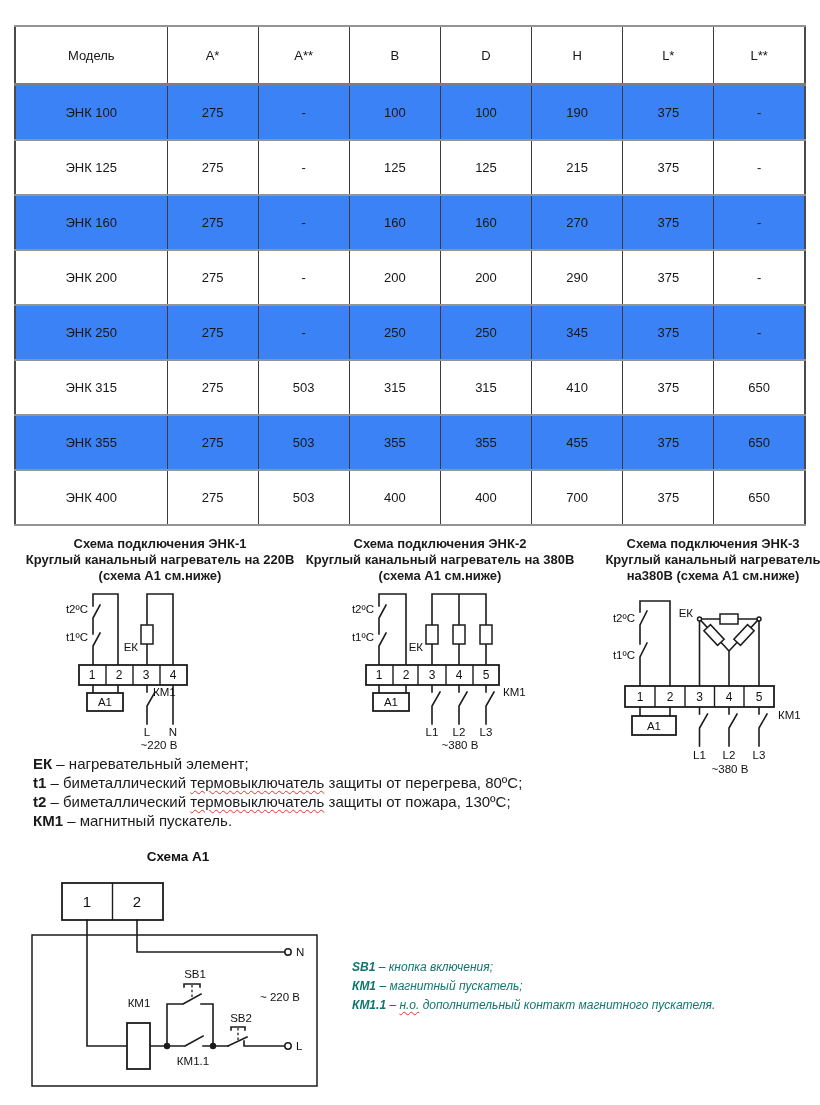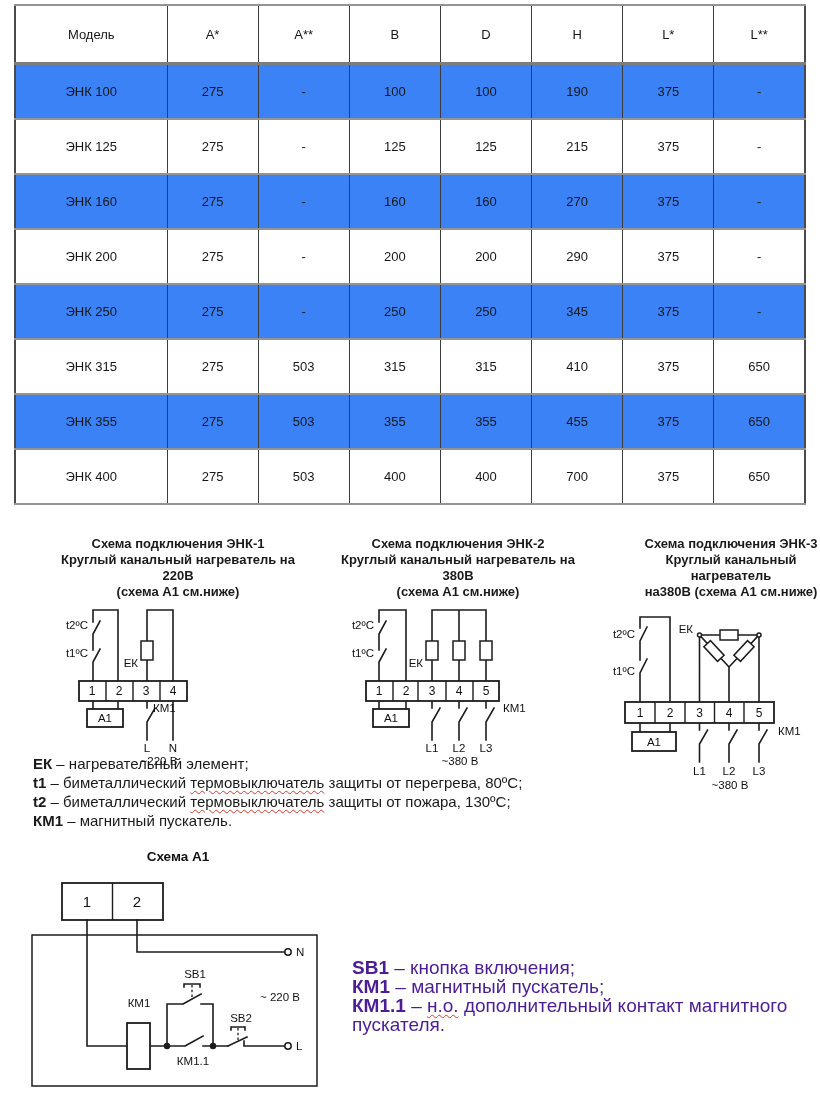--- a/index.html
+++ b/index.html
@@ -1,52 +1,52 @@
 <!DOCTYPE html>
 <html><head>
 <meta charset="utf-8">
 <style>
   html,body { margin:0; padding:0; background:#ffffff; }
   .page {
     position:relative; width:820px; height:1105px; background:#ffffff;
     font-family:"Liberation Sans", sans-serif; color:#1a1a1a; overflow:hidden;
   }
   
-  .table-wrap { position:absolute; left:14px; top:4px; width:792px; }
+  .table-wrap { position:absolute; left:14px; top:25px; width:792px; }
   table.dims {
     width:100%; border-collapse:collapse; table-layout:fixed;
     border:2px solid #4a4a4a; font-size:13px; color:#171717;
   }
   table.dims th, table.dims td {
     border-left:1px solid #3c3c3c; border-right:1px solid #3c3c3c;
     border-top:2px solid #949494; border-bottom:2px solid #949494;
     text-align:center; vertical-align:middle; font-weight:400; padding:0;
   }
   table.dims th { height:56px; }
   table.dims td { height:53px; background:#ffffff; }
   table.dims thead th { border-bottom:3px solid #7d7d7d; background:#ffffff; }
   table.dims tr.alt td { background:#3b82f6; }
   
   .scheme { position:absolute; top:536px; text-align:center; }
-  .scheme-title { font-size:13px; font-weight:700; line-height:16px; color:#1a1a1a;margin-left:36px; }
+  .scheme-title { font-size:13px; font-weight:700; line-height:16px; color:#1a1a1a; }
   .scheme-svg { display:block; margin-top:4px; }
   svg text { font-family:"Liberation Sans", sans-serif; font-size:11.5px; fill:#111; }
   svg text.tnum { font-size:12px; }
   svg text.a1num { font-size:15px; }
   svg text.svgtitle { font-size:13.5px; font-weight:700; }
   .wire { stroke:#1c1c1c; stroke-width:1.6; fill:none; stroke-linecap:square; }
   .box  { fill:#ffffff; stroke:#1c1c1c; stroke-width:1.8; }
   .comp { fill:#ffffff; stroke:#1c1c1c; stroke-width:1.5; }
   .divline { stroke:#1c1c1c; stroke-width:1.4; }
   .dot { fill:#1c1c1c; stroke:none; }
   .term { fill:#ffffff; stroke:#1c1c1c; stroke-width:1.5; }
   .dash { stroke:#1c1c1c; stroke-width:1.3; fill:none; stroke-dasharray:2.5 2.2; }
   
   .legend1 { position:absolute; left:33px; top:754px; font-size:15px; line-height:19px; color:#1a1a1a; }
-  .legend2 { position:absolute; left:352px; top:958px; font-size:19px; line-height:19px; color:#4c1d95; }
+  .legend2 { position:absolute; left:352px; top:958px; font-size:12px; line-height:19px; color:#0f766e;font-style:italic; }
   .legend-line b { font-weight:700; }
   .spell {
     text-decoration-line:underline; text-decoration-style:wavy;
     text-decoration-color:#df362a; text-decoration-thickness:1px; text-underline-offset:2px;
   }
   .a1-svg { position:absolute; left:0; top:840px; }
 </style>
 </head>
 <body>
 

